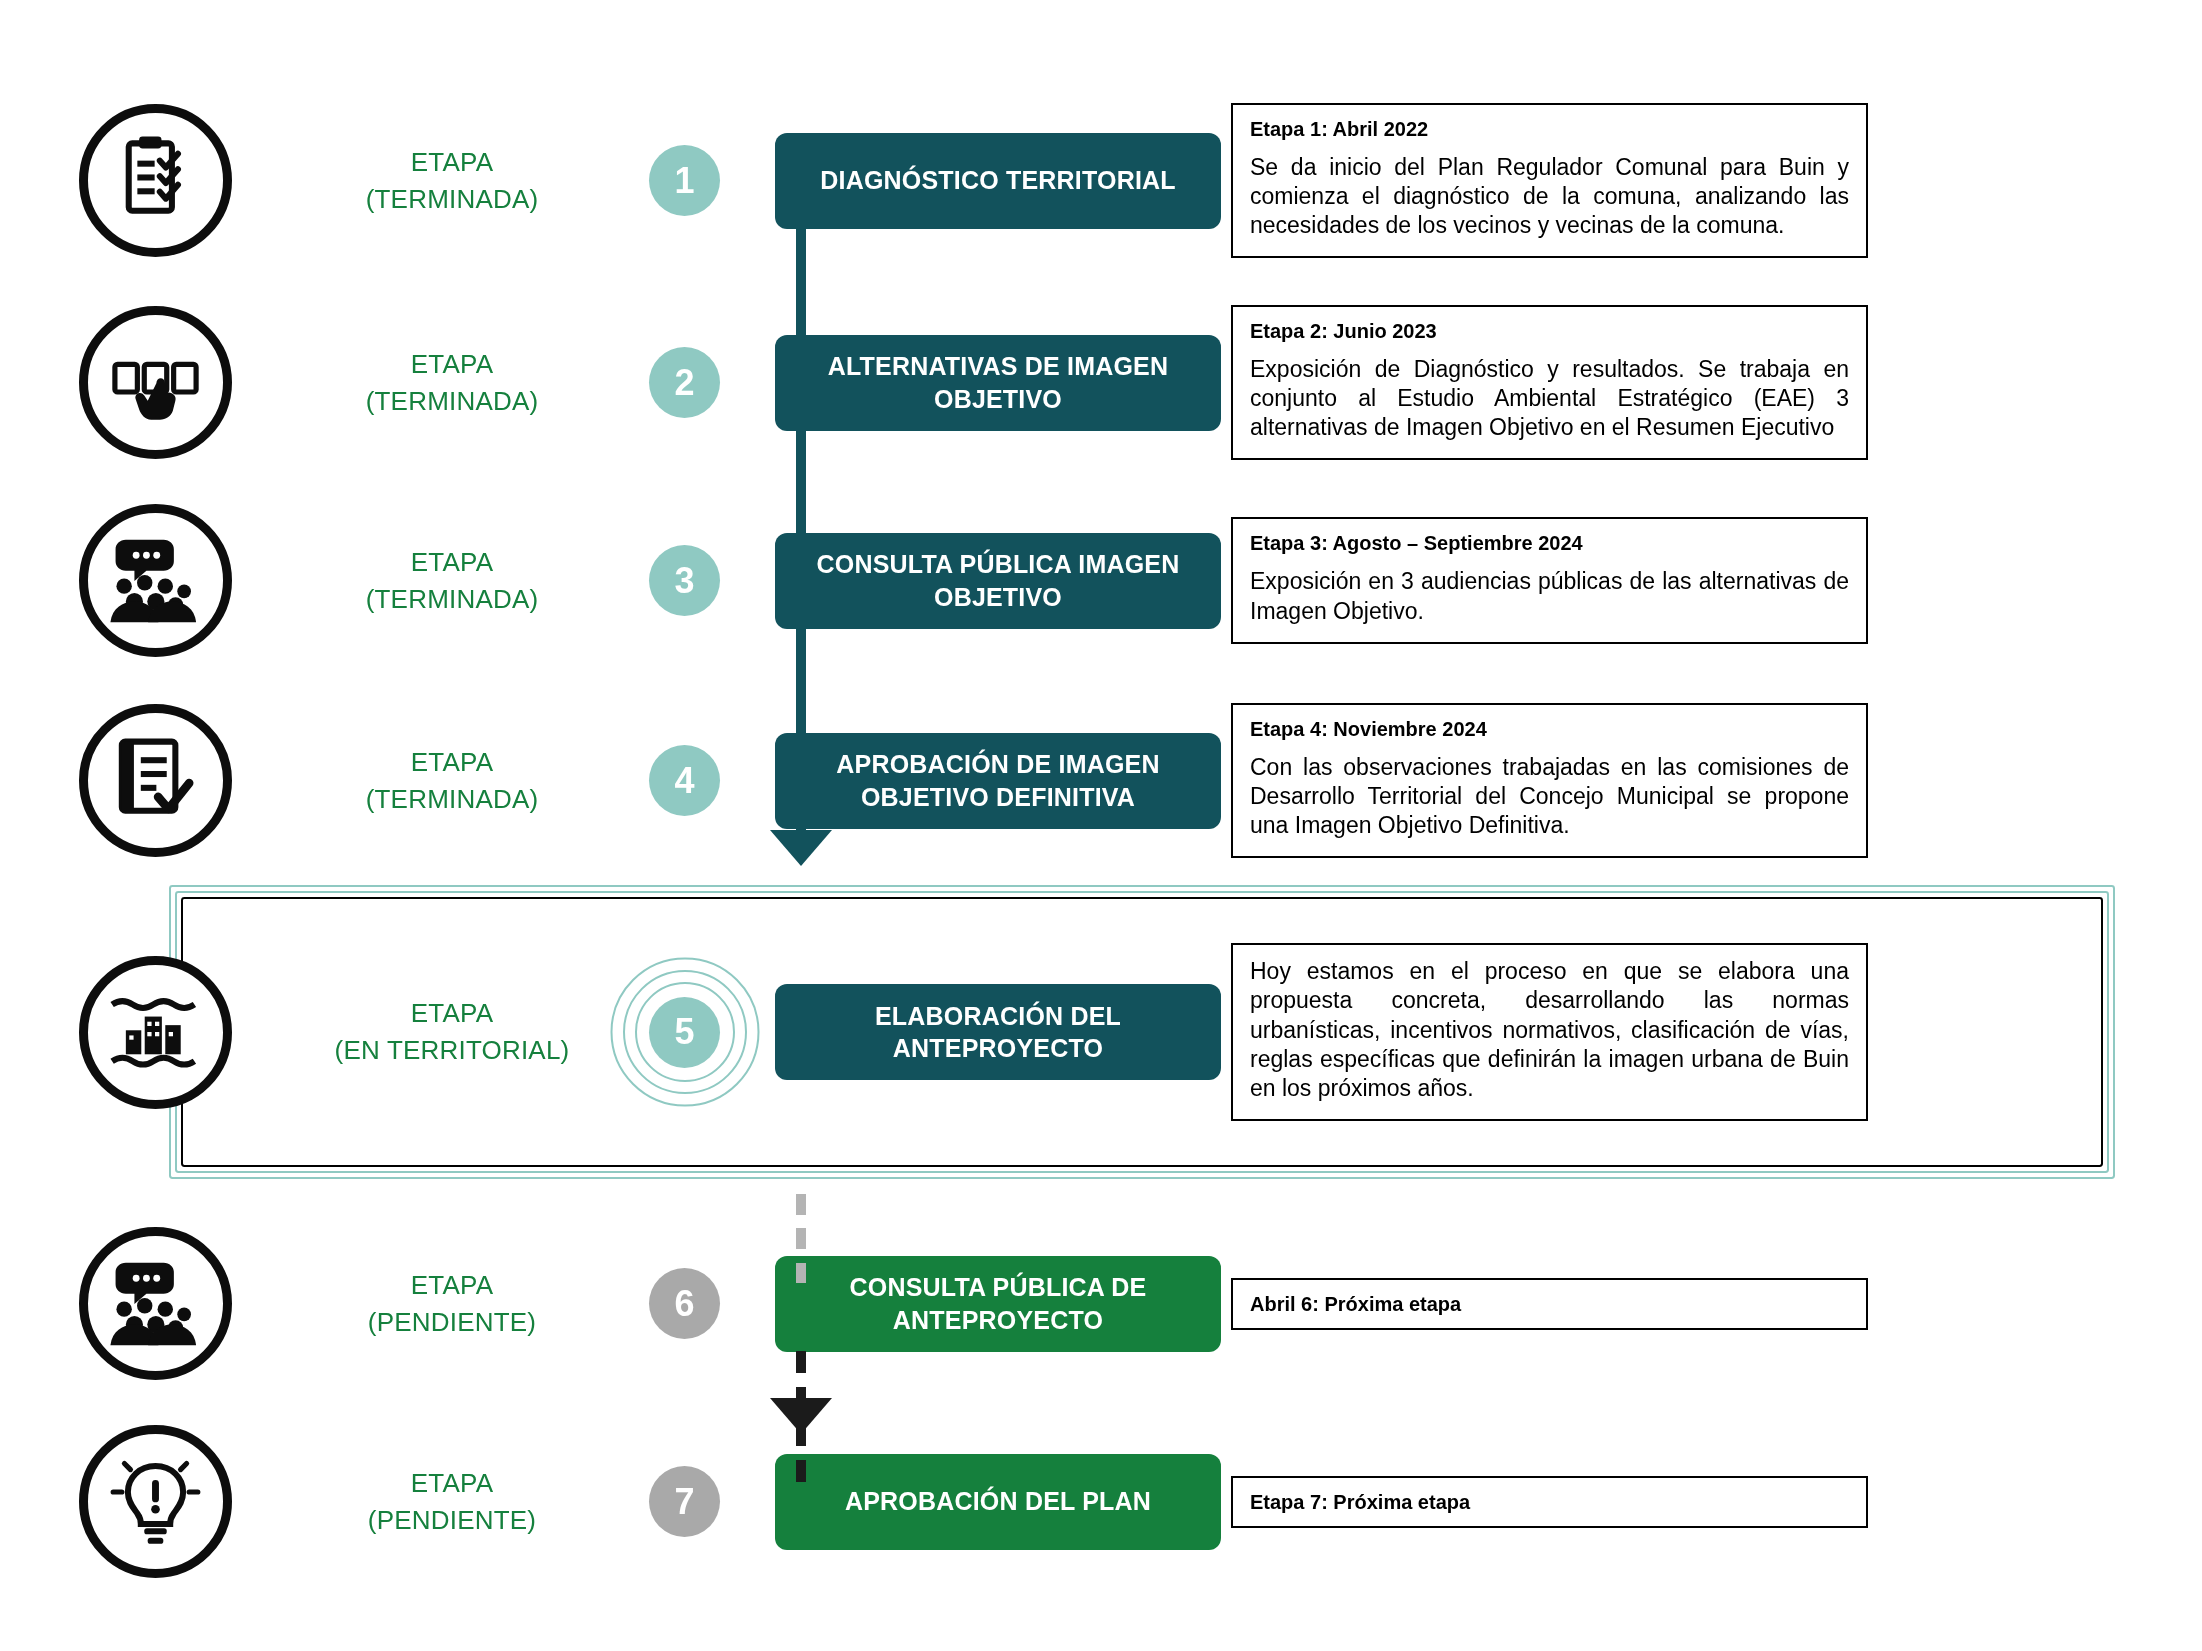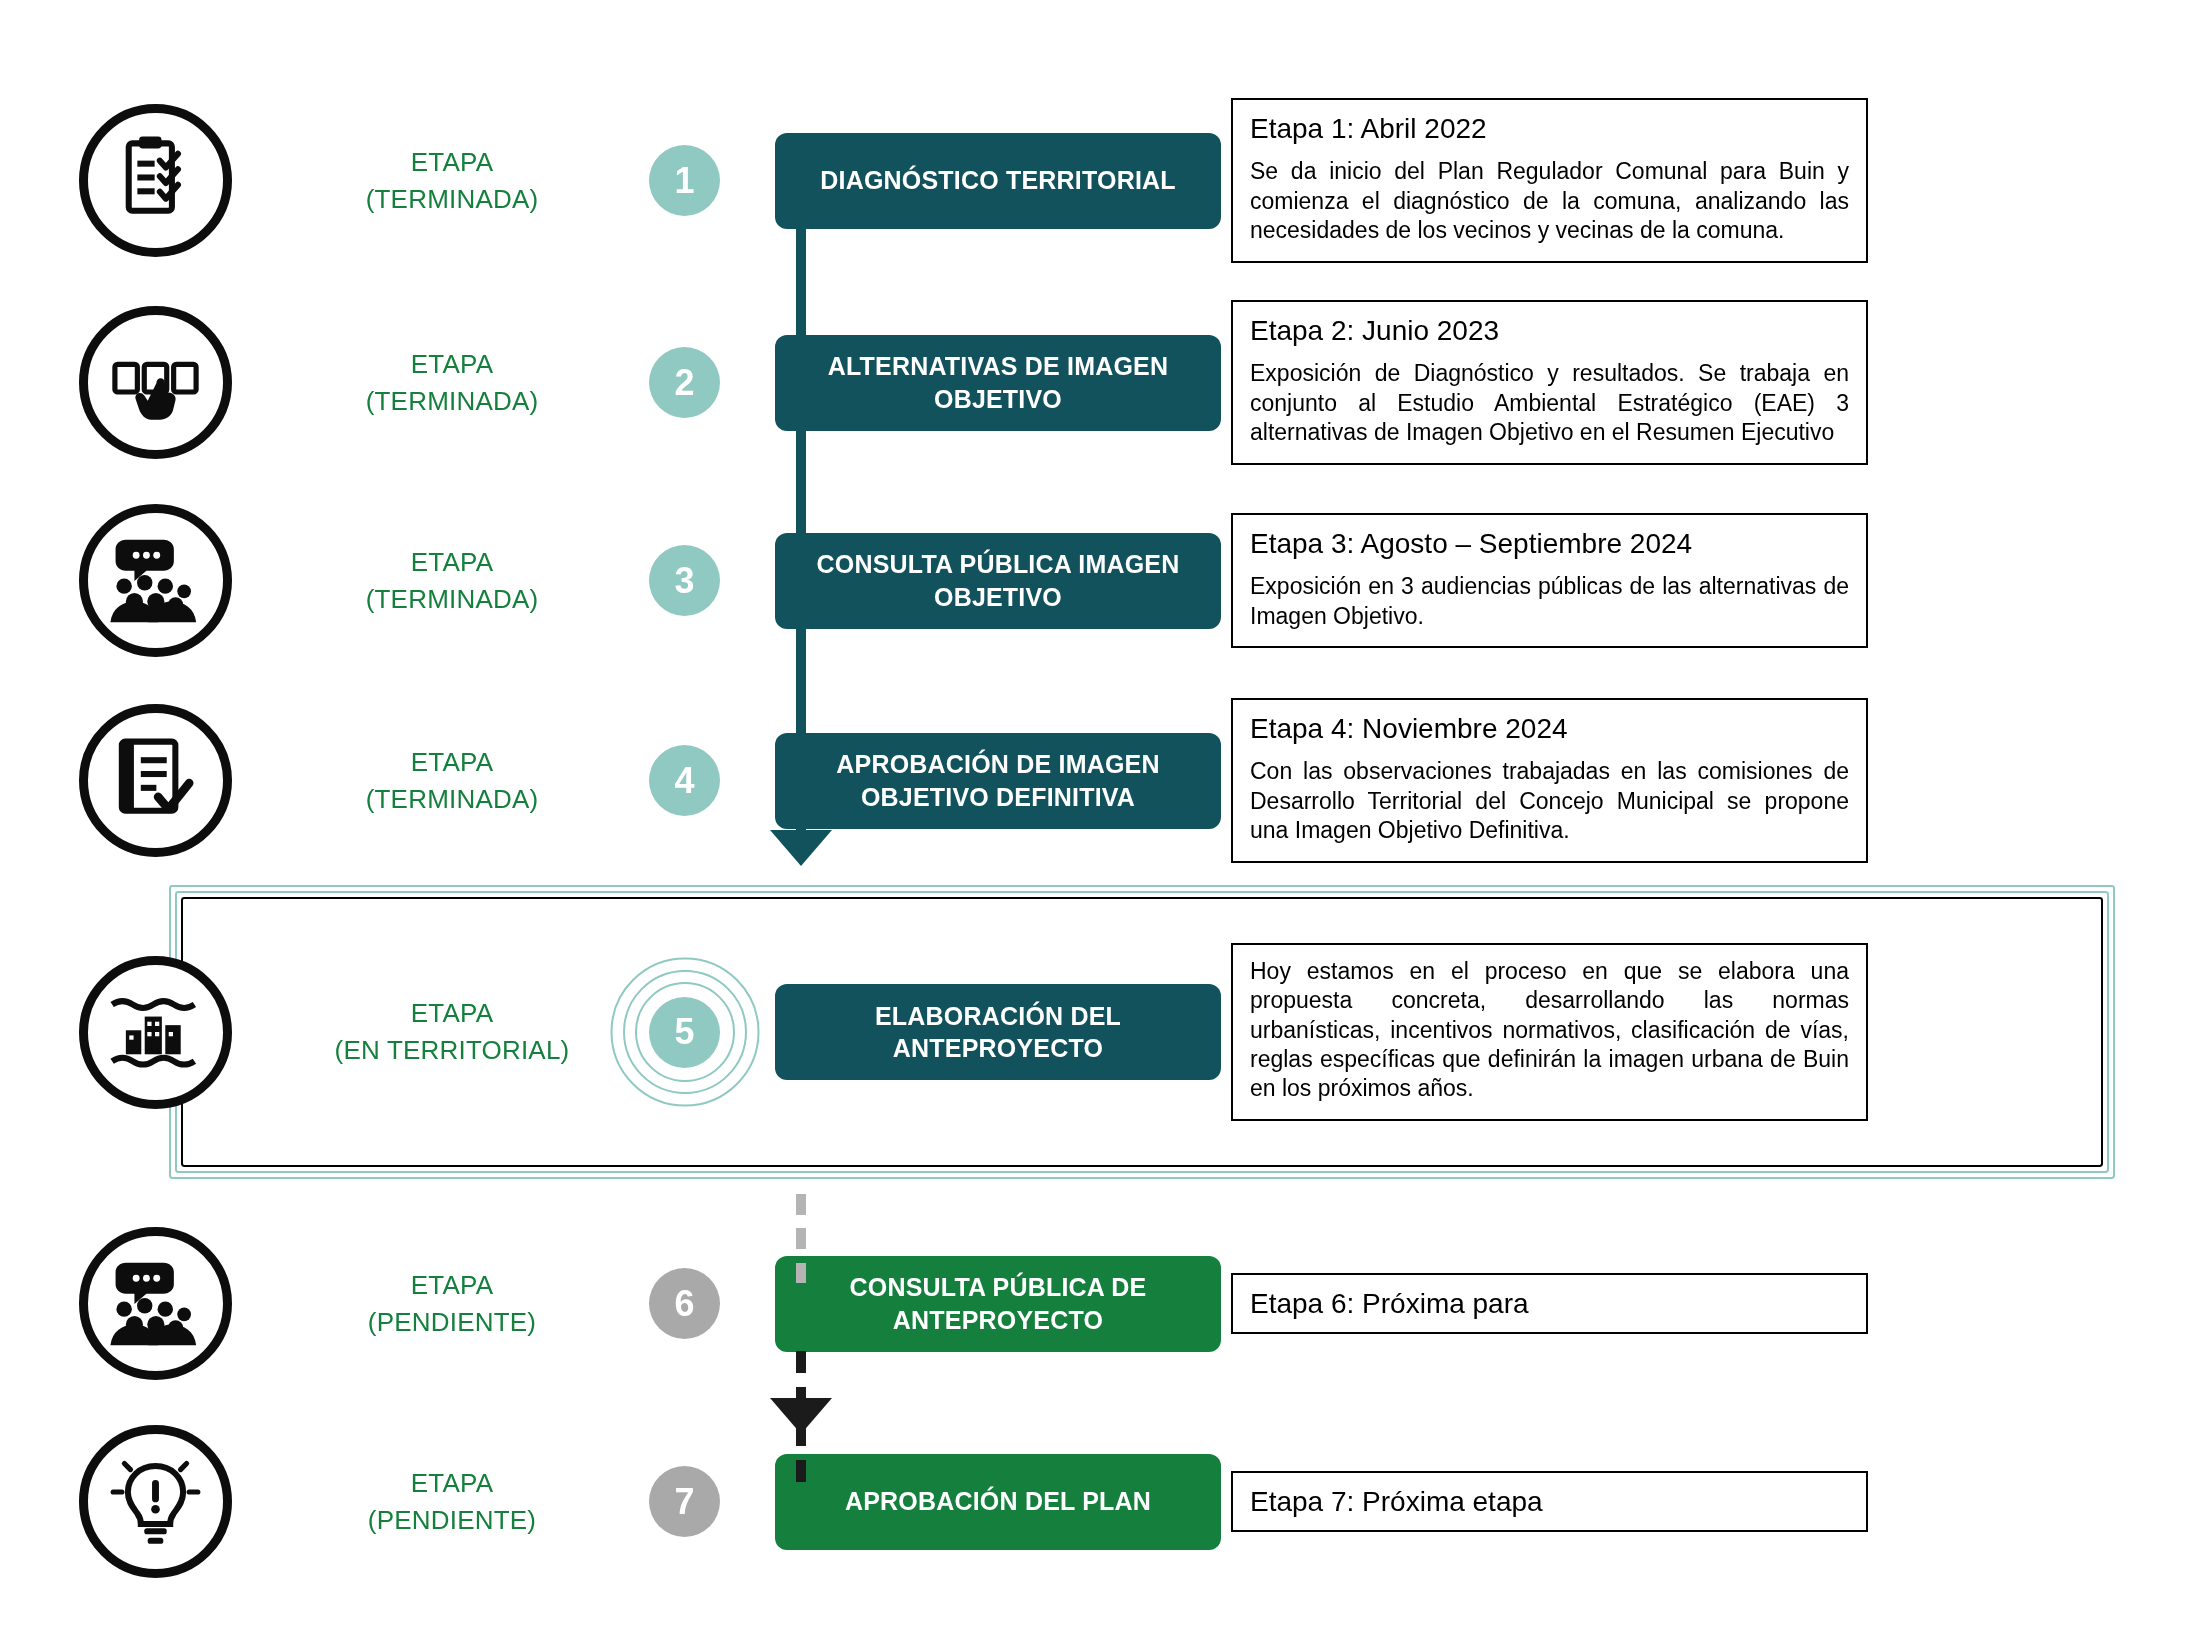--- a/index.html
+++ b/index.html
@@ -140,22 +140,22 @@
   }
 
   .desc-box {
     border: 2.6px solid #000000;
     box-sizing: border-box;
     padding: 12px 17px 15.5px 17px;
     width: 637px;
     background: #ffffff;
   }
   .desc-title {
-    font-size: 28px;
-    font-weight: normal;
+    font-size: 20px;
+    font-weight: bold;
     margin-bottom: 12px;
     line-height: 1.2;
   }
   .desc-body {
     font-size: 23px;
     line-height: 1.28;
     text-align: justify;
   }
   .desc-box.compact {
     padding: 12px 17px;
@@ -456,21 +456,21 @@
       <div>(PENDIENTE)</div>
     </div>
     <div class="node-cell">
       <div class="node grey">6</div>
     </div>
     <div class="title-cell">
       <div class="title-box pending">CONSULTA PÚBLICA DE ANTEPROYECTO</div>
     </div>
     <div class="desc-cell">
       <div class="desc-box compact">
-        <div class="desc-title">Etapa 6: Próxima para</div>
+        <div class="desc-title">Abril 6: Próxima etapa</div>
       </div>
     </div>
   </div>
 
   <div class="row" style="top:1420px;height:163px;">
     <div class="icon-cell">
       <div class="icon-circle">
         <svg width="95" height="95" viewBox="0 0 110 110" aria-hidden="true">
           <path d="M55 14 c-19 0 -32 14 -32 30 c0 12 7 19 11 25 c3 4 4 8 4 12 h34 c0 -4 1 -8 4 -12 c4 -6 11 -13 11 -25 c0 -16 -13 -30 -32 -30 z" fill="none" stroke="#0d0d0d" stroke-width="7"></path>
           <rect x="42" y="86" width="26" height="7" rx="3" fill="#0d0d0d"></rect>

